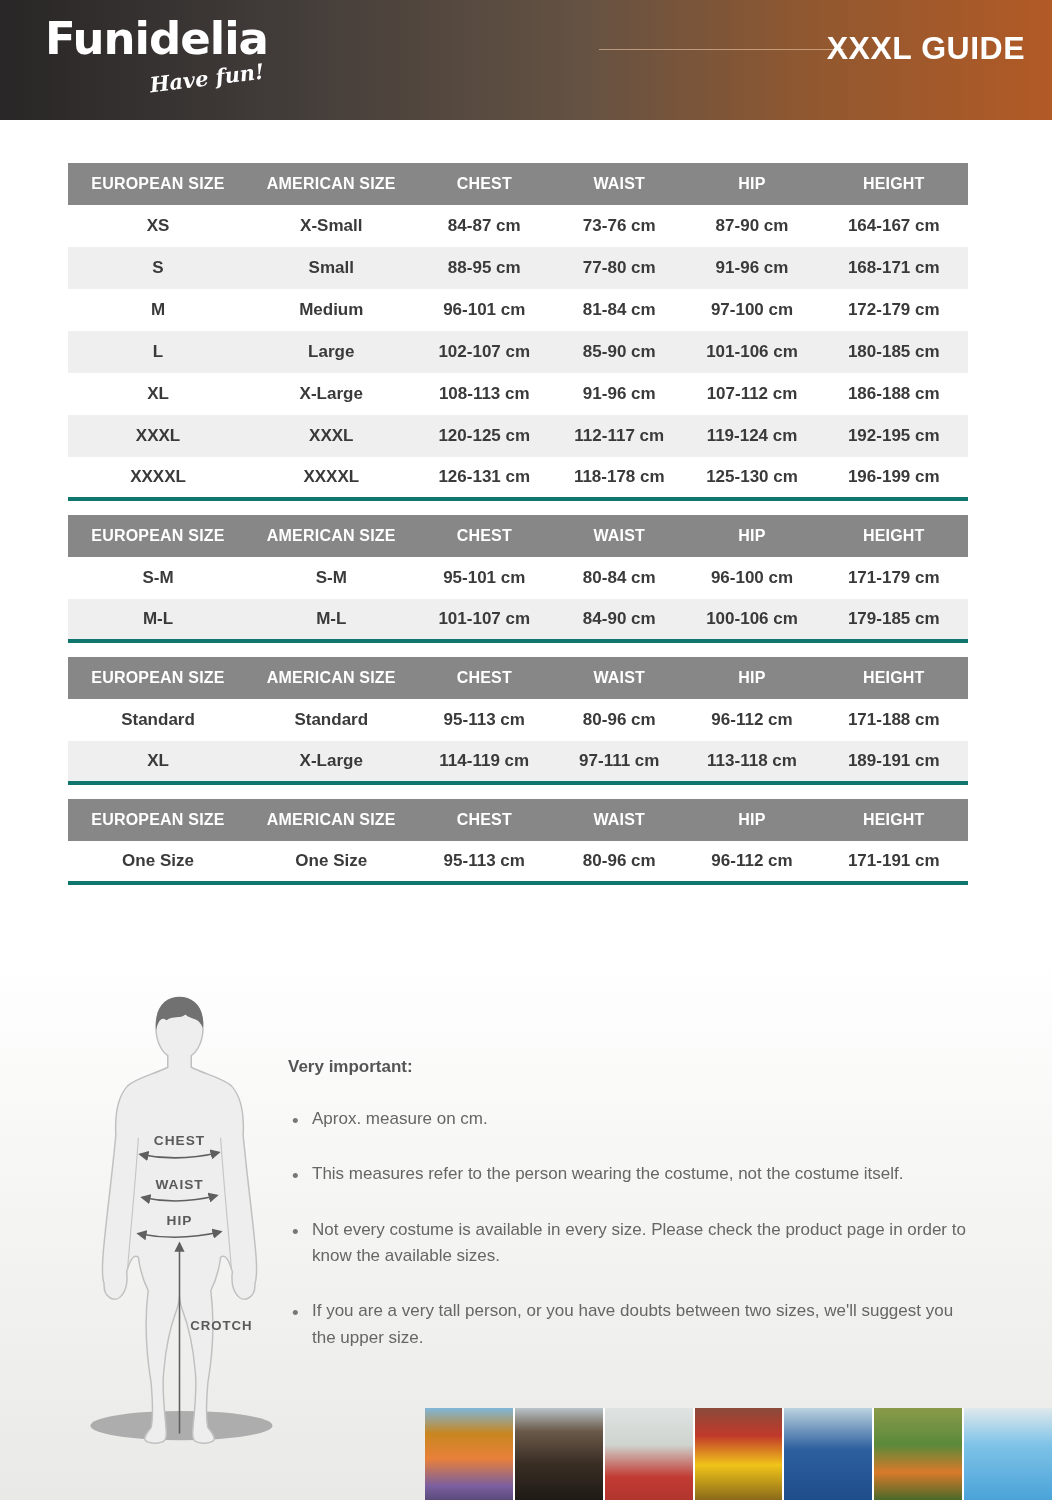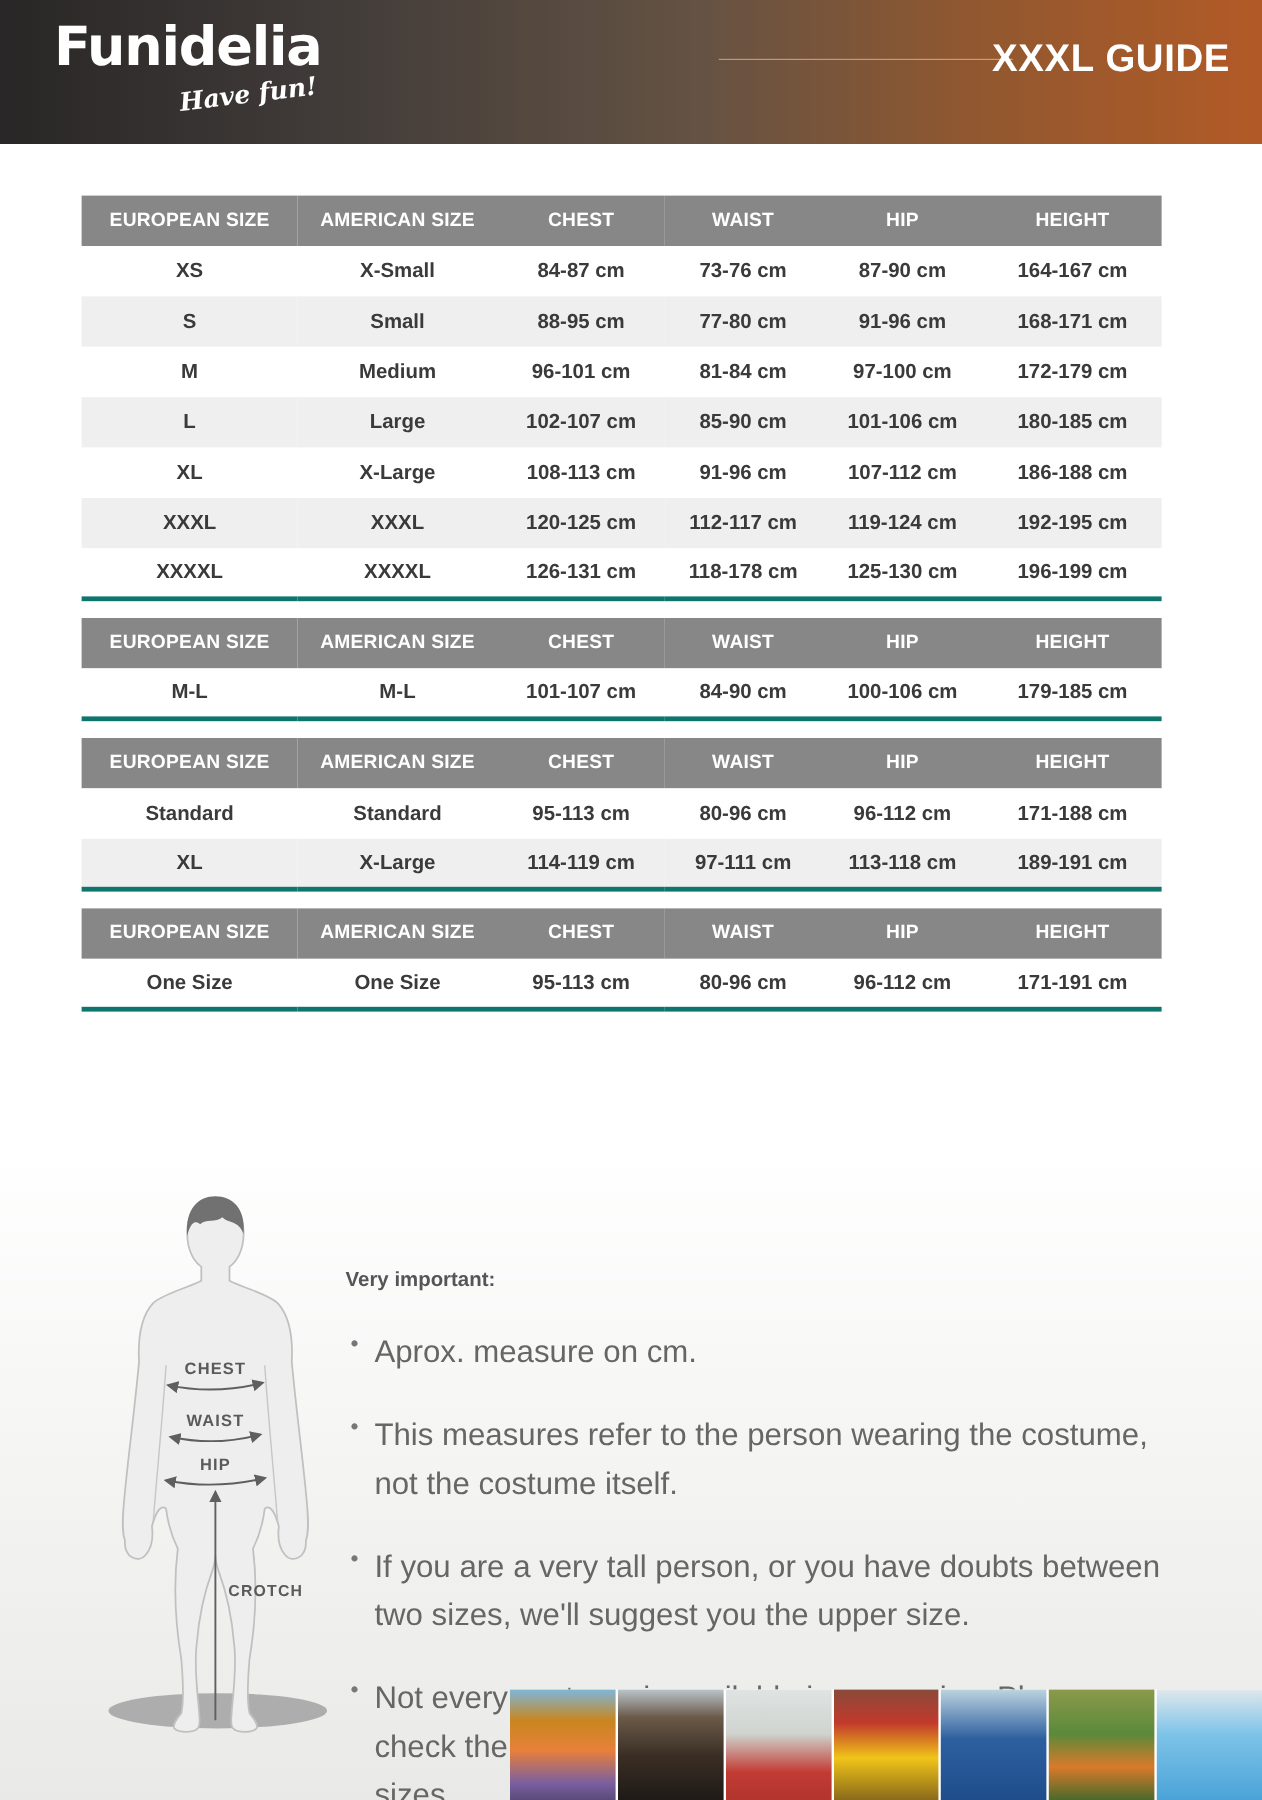--- a/index.html
+++ b/index.html
@@ -56,21 +56,21 @@
     position:absolute; left:0; top:957px; width:1052px; height:543px;
     background:linear-gradient(180deg,#ffffff 0%,#f5f5f4 45%,#e9e9e7 100%);
   }
   .figure-wrap { position:absolute; left:62px; top:33px; width:235px; height:462px; }
 
   .notes { position:absolute; left:288px; top:100px; width:700px; }
   .notes-title { margin:0 0 16px 0; font-size:17px; font-weight:bold; color:#555555; }
   .notes-list { margin:0; padding:0; list-style:none; }
   .notes-list li {
     position:relative; padding-left:24px; margin-bottom:4px;
-    font-size:26px; line-height:1.55; color:#666666; max-width:690px;margin-top:29px;
+    font-size:17px; line-height:1.55; color:#666666; max-width:690px;margin-top:29px;
   }
   .notes-list li::before {
     content:"•"; position:absolute; left:4px; top:0; color:#777777; font-size:19px;
   }
 
   
   .photo-strip {
     position:absolute; right:0; bottom:0; width:627px; height:92px;
     display:flex; gap:2px; background:#ffffff;
   }
@@ -176,20 +176,28 @@
         <tr>
           <th class="col0">EUROPEAN SIZE</th>
           <th class="col1">AMERICAN SIZE</th>
           <th class="col2">CHEST</th>
           <th class="col3">WAIST</th>
           <th class="col4">HIP</th>
           <th class="col5">HEIGHT</th>
         </tr>
       </thead>
       <tbody>
+        <tr>
+          <td class="col0">S-M</td>
+          <td class="col1">S-M</td>
+          <td class="col2">95-101 cm</td>
+          <td class="col3">80-84 cm</td>
+          <td class="col4">96-100 cm</td>
+          <td class="col5">171-179 cm</td>
+        </tr>
         <tr>
           <td class="col0">M-L</td>
           <td class="col1">M-L</td>
           <td class="col2">101-107 cm</td>
           <td class="col3">84-90 cm</td>
           <td class="col4">100-106 cm</td>
           <td class="col5">179-185 cm</td>
         </tr>
       </tbody>
     </table>
@@ -290,22 +298,22 @@
       <path fill="none" stroke="#5f5f5f" stroke-width="1.6" marker-end="url(#ah)" d="M120,452 L120,258"></path>
       <text x="131" y="346" font-size="13.5" text-anchor="start">CROTCH</text>
     </svg>
   </div>
 
   <div class="notes">
     <h2 class="notes-title">Very important:</h2>
     <ul class="notes-list">
         <li>Aprox. measure on cm.</li>
         <li>This measures refer to the person wearing the costume, not the costume itself.</li>
+        <li>Not every costume is available in every size. Please check the product page in order to know the available sizes.</li>
         <li>If you are a very tall person, or you have doubts between two sizes, we'll suggest you the upper size.</li>
-        <li>Not every costume is available in every size. Please check the product page in order to know the available sizes.</li>
       </ul>
   </div>
 
   <div class="photo-strip">
       <div class="photo p1"></div>
       <div class="photo p2"></div>
       <div class="photo p3"></div>
       <div class="photo p4"></div>
       <div class="photo p5"></div>
       <div class="photo p6"></div>

